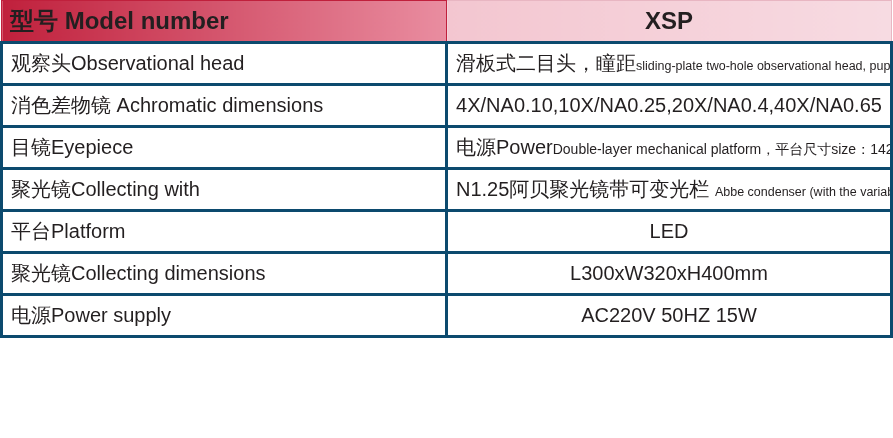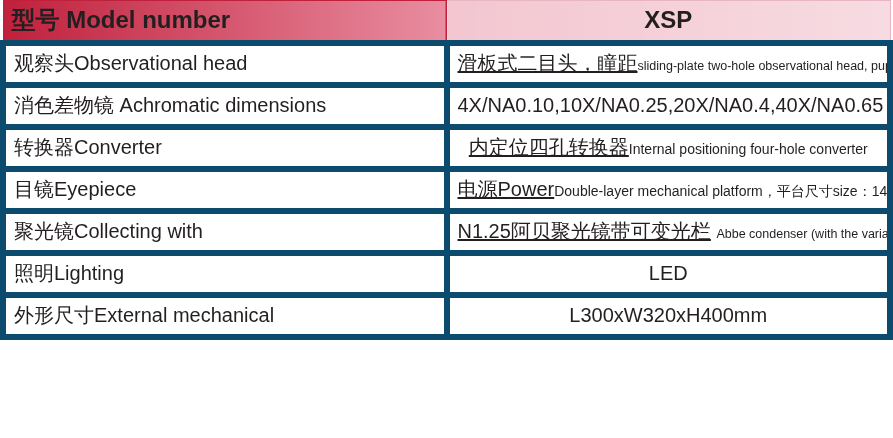--- a/index.html
+++ b/index.html
@@ -15,21 +15,21 @@
   }
   .spec-table {
     width: 893px;
     border-collapse: collapse;
     table-layout: fixed;
   }
   .spec-table tr {
     height: 42px;
   }
   .spec-table td {
-    border: 6px solid #0c4a6e;
+    border: 3px solid #0c4a6e;
     padding: 0 8px;
     vertical-align: middle;
     color: #231f20;
   }
   
   .header-row {
     height: 44px;
   }
   .header-left {
     background: linear-gradient(to right, #c0203c, #e98da0);
@@ -56,21 +56,20 @@
   }
   .value-cell {
     text-align: center;
     font-size: 20px;
     background: #ffffff;
     white-space: nowrap;
     overflow: hidden;
   }
   .value-cell .cn {
     font-size: 20px;
-    text-decoration: underline;
   }
   .value-cell .en-sm {
     font-size: 14px;
   }
   .value-cell .en-xs {
     font-size: 12.5px;
   }
   .value-cell .plain {
     font-size: 20px;
     text-align: right;
@@ -94,49 +93,49 @@
     </tr>
 
 
     <tr>
       <td class="label-cell">消色差物镜 Achromatic dimensions</td>
       <td class="value-cell">
         <span class="plain">4X/NA0.10,10X/NA0.25,20X/NA0.4,40X/NA0.65</span>
       </td>
     </tr>
 
-    <tr>
-      <td class="label-cell">转换器Converter</td>
-      <td class="value-cell">
-        <span class="cn">内定位四孔转换器</span><span class="en-sm">Internal positioning four-hole converter</span>
-      </td>
-    </tr>
 
     <tr>
       <td class="label-cell">目镜Eyepiece</td>
       <td class="value-cell">
         <span class="cn">电源Power</span><span class="en-sm">Double-layer mechanical platform，平台尺寸size：142mmx132mm</span>
       </td>
     </tr>
 
     <tr>
       <td class="label-cell">聚光镜Collecting with</td>
       <td class="value-cell">
         <span class="cn">N1.25阿贝聚光镜带可变光栏</span> <span class="en-xs">Abbe condenser (with the variable diaphragm)</span>
       </td>
     </tr>
 
     <tr>
-      <td class="label-cell">照明Lighting</td>
+      <td class="label-cell">平台Platform</td>
       <td class="value-cell">
         <span class="plain">LED</span>
       </td>
     </tr>
 
     <tr>
-      <td class="label-cell">外形尺寸External mechanical</td>
+      <td class="label-cell">聚光镜Collecting dimensions</td>
       <td class="value-cell">
         <span class="plain">L300xW320xH400mm</span>
       </td>
     </tr>
 
+    <tr>
+      <td class="label-cell">电源Power supply</td>
+      <td class="value-cell">
+        <span class="plain">AC220V  50HZ  15W</span>
+      </td>
+    </tr>
   </tbody>
 </table>
 
 </body></html>

